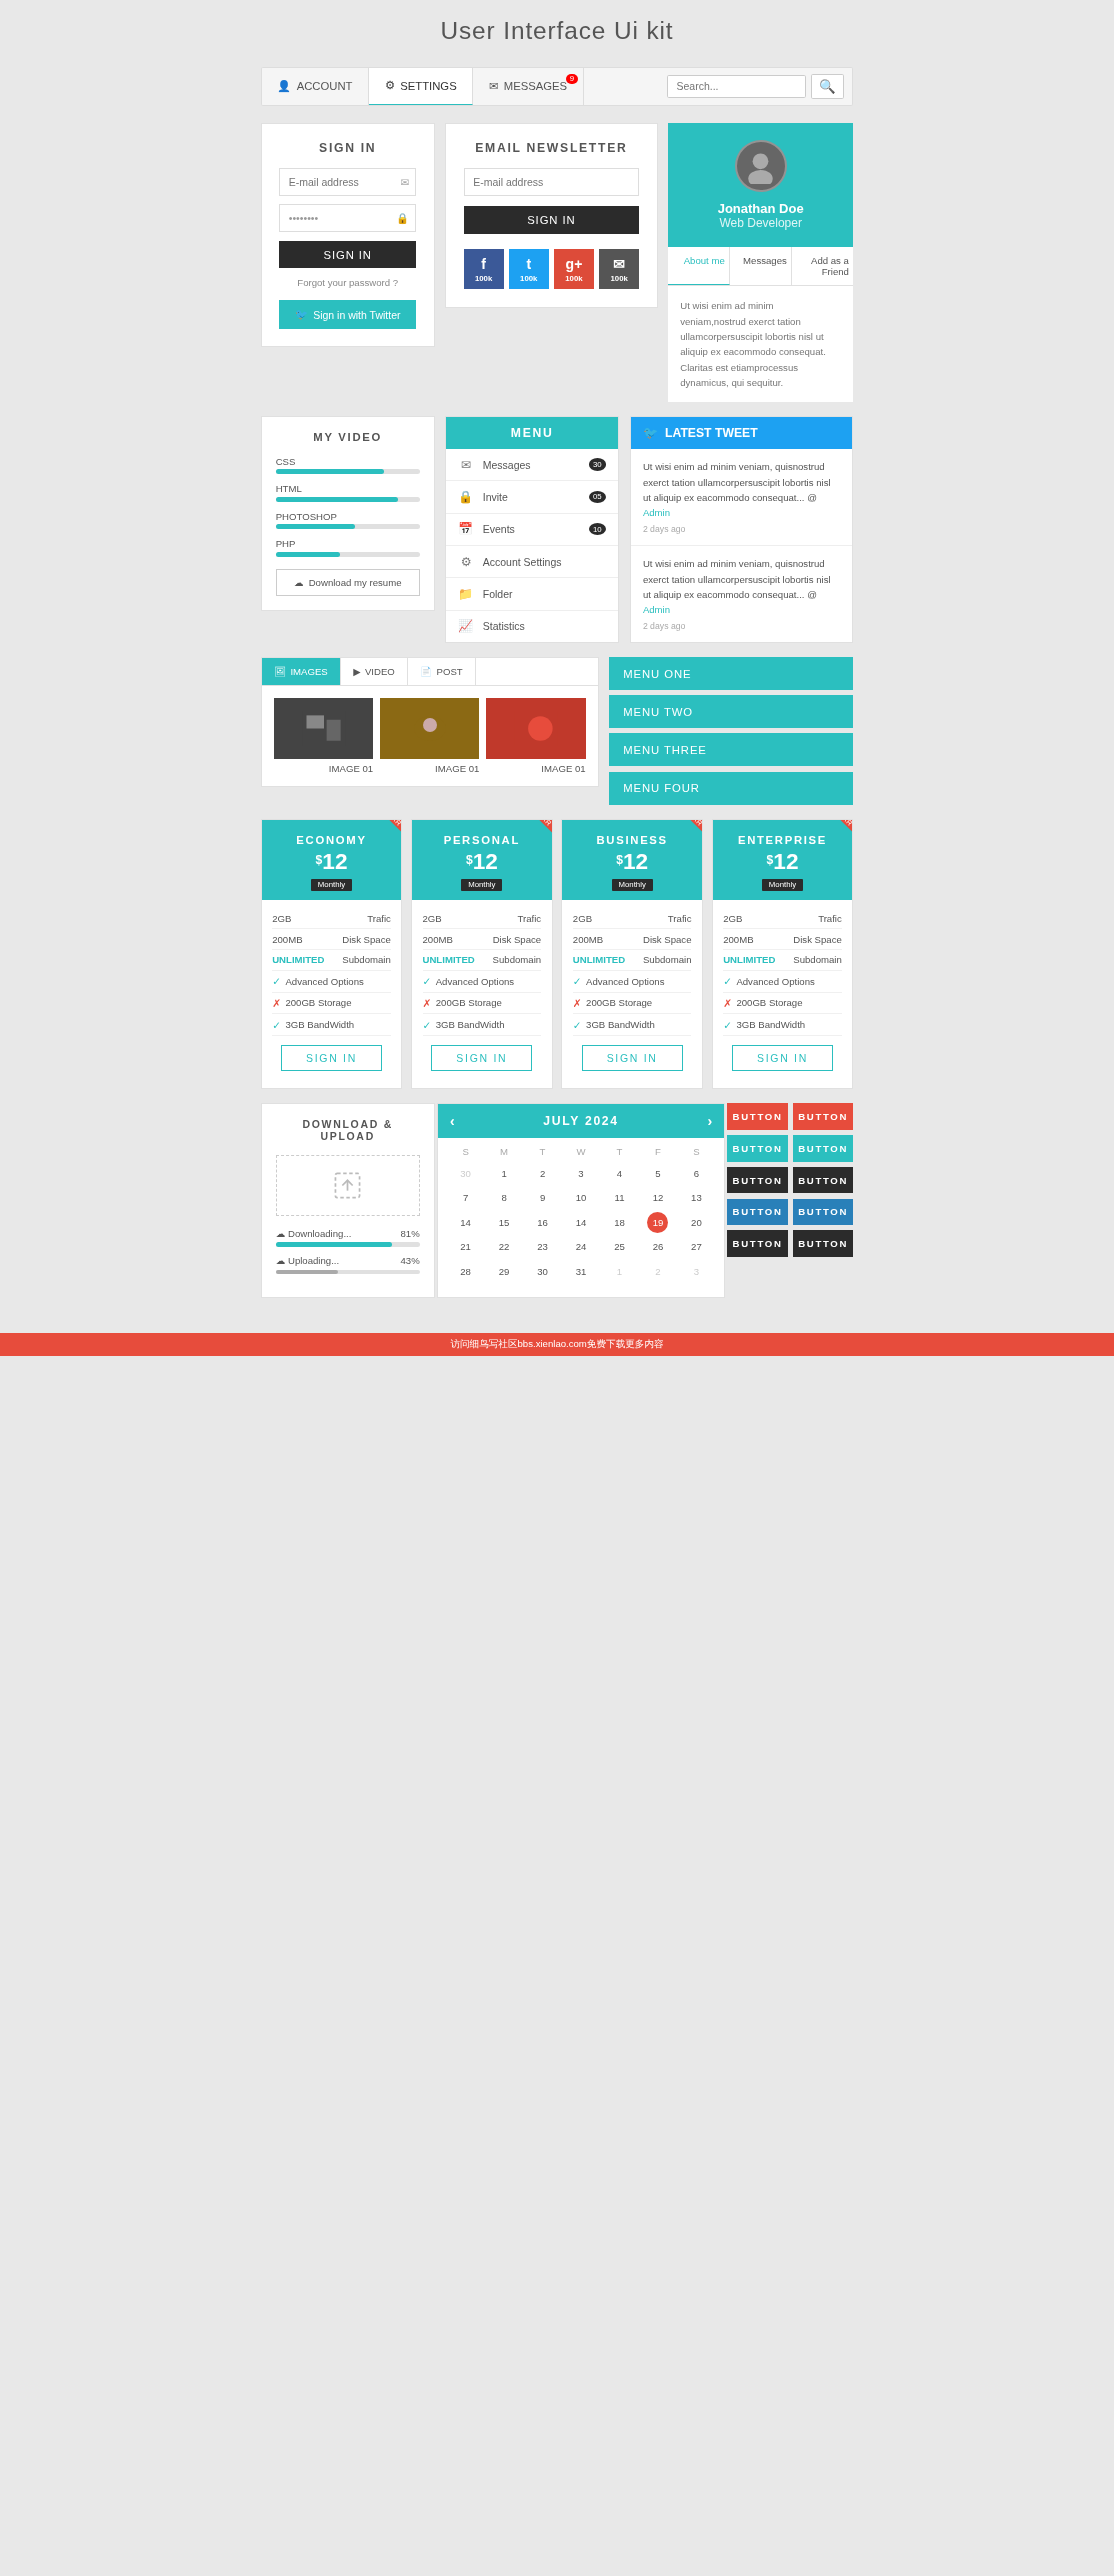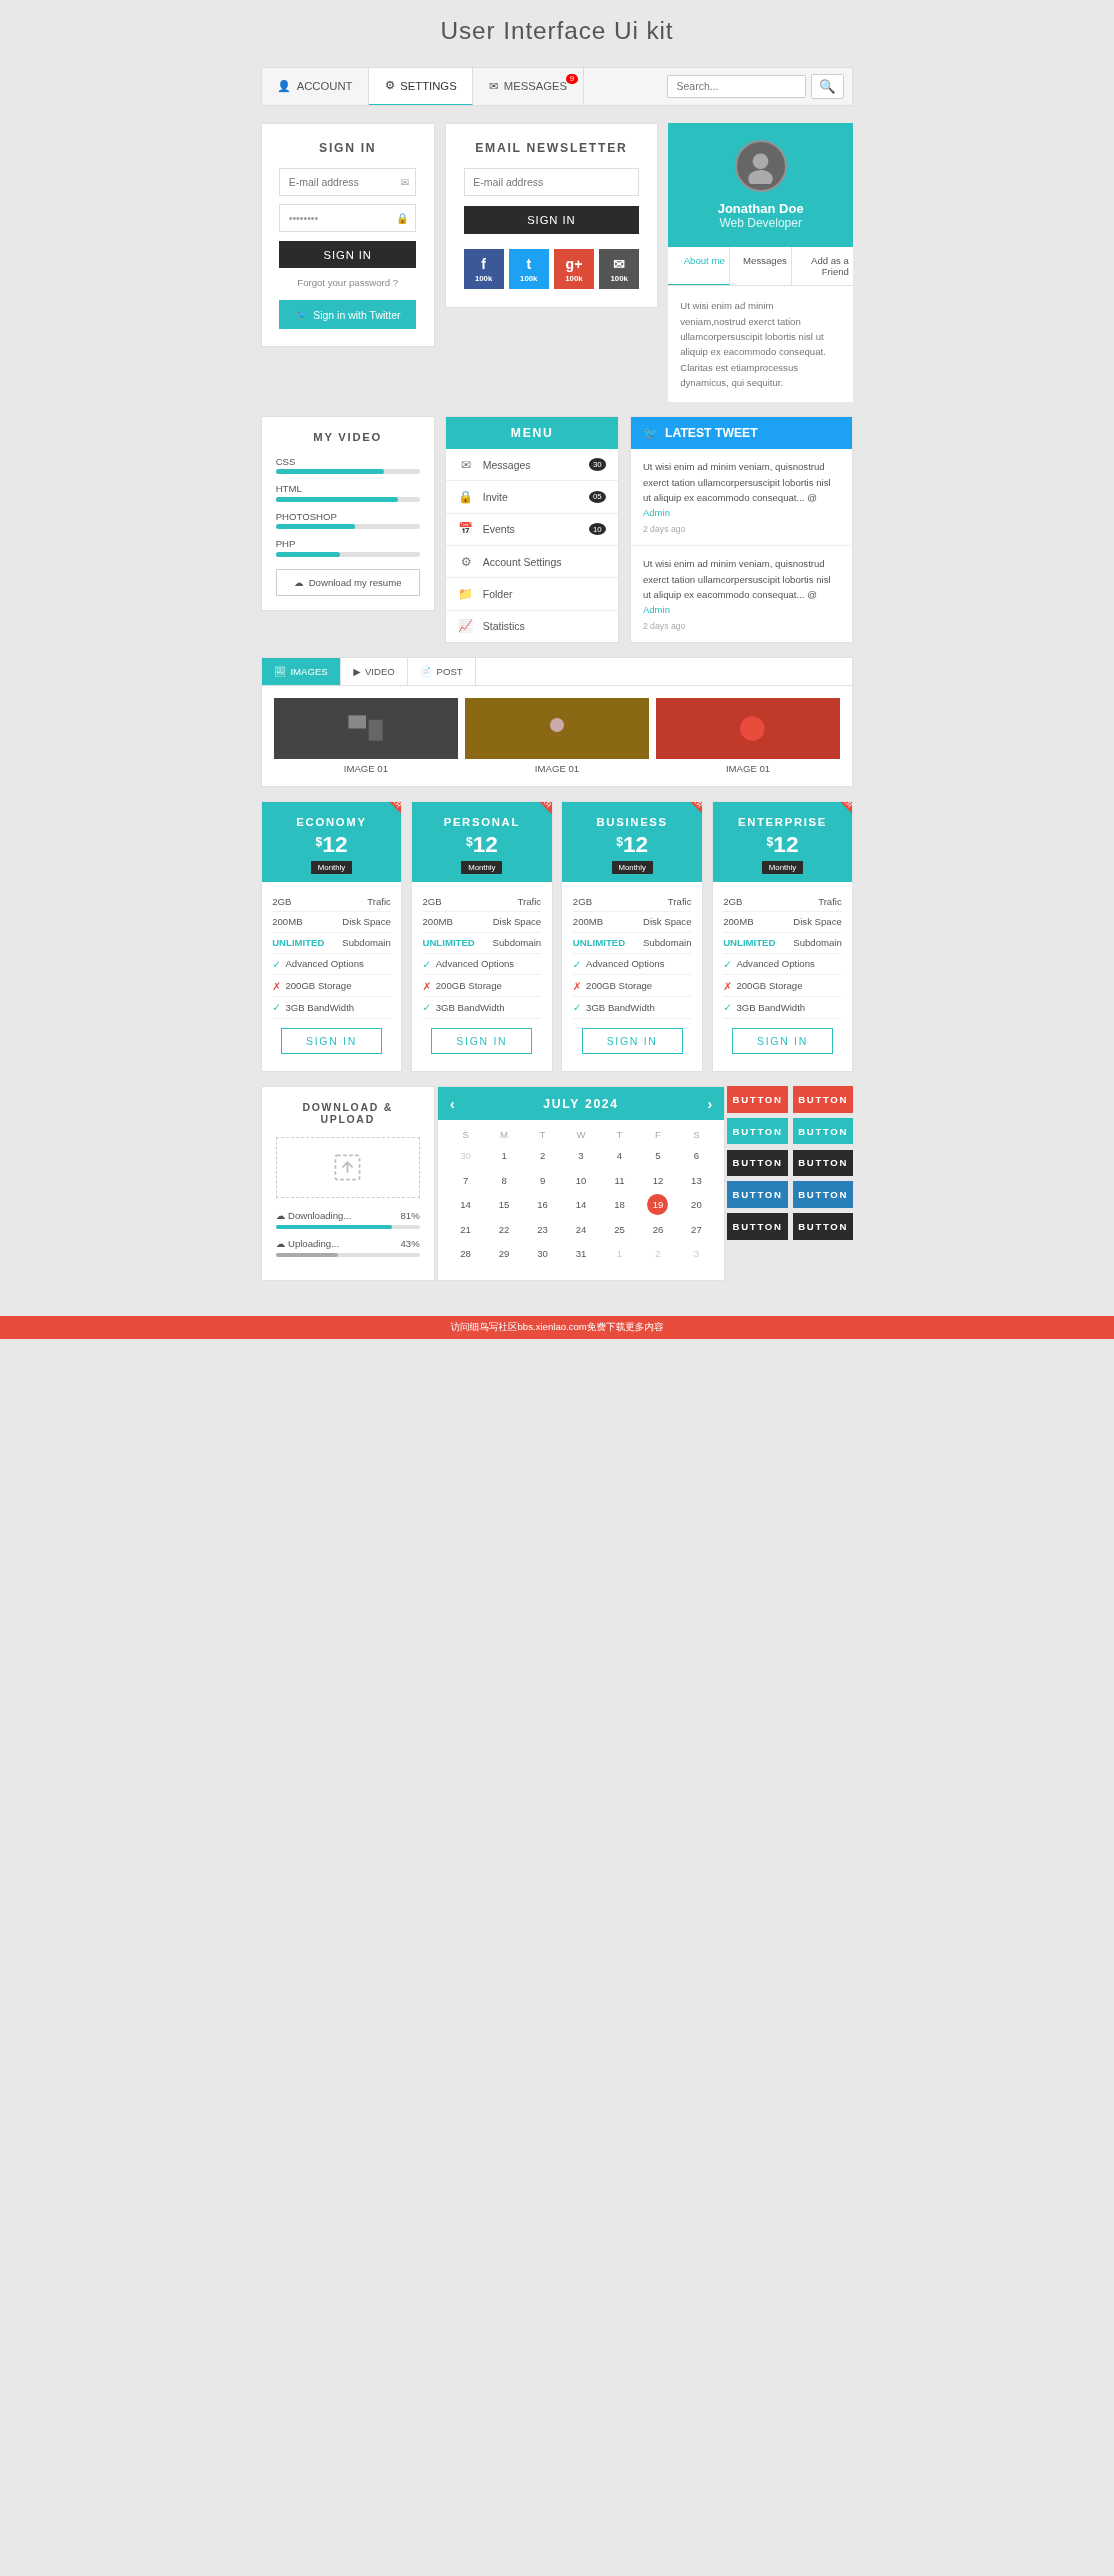--- a/index.html
+++ b/index.html
@@ -384,21 +384,21 @@
       background: #2bbfbf;
       color: #fff;
     }
     .media-images {
       display: flex;
       gap: 7px;
       padding: 12.2px;
     }
     .media-img-wrap {
       flex: 1;
-      text-align: center;
+      text-align: right;
     }
     .media-img-thumb {
       width: 100%;
       height: 61px;
       background: #ccc;
       margin-bottom: 4.4px;
       display: flex;
       align-items: center;
       justify-content: center;
       overflow: hidden;
@@ -872,20 +872,28 @@
               <svg width="44" height="35" viewBox="0 0 50 40">
                   <rect width="50" height="40" fill="#c0392b"></rect>
                   <circle cx="30" cy="20" r="14" fill="#e74c3c"></circle>
                 </svg>
             </div>
             <div class="media-img-label">IMAGE 01</div>
           </div>
         </div>
       </div>
     </div>
+    <div style="flex:0 0 244px">
+      <div class="menu-list-box">
+        <div class="menu-list-item">MENU ONE</div>
+        <div class="menu-list-item">MENU TWO</div>
+        <div class="menu-list-item">MENU THREE</div>
+        <div class="menu-list-item">MENU FOUR</div>
+      </div>
+    </div>
   </div>
 
   <div class="pricing-row">
 
     <div class="pricing-card">
       <div class="pricing-header">
         <div class="popular-badge">POPULAR</div>
         <div class="pricing-title">ECONOMY</div>
         <div class="pricing-price"><sup>$</sup><span>12</span></div>
         <div class="pricing-period">Monthly</div>

